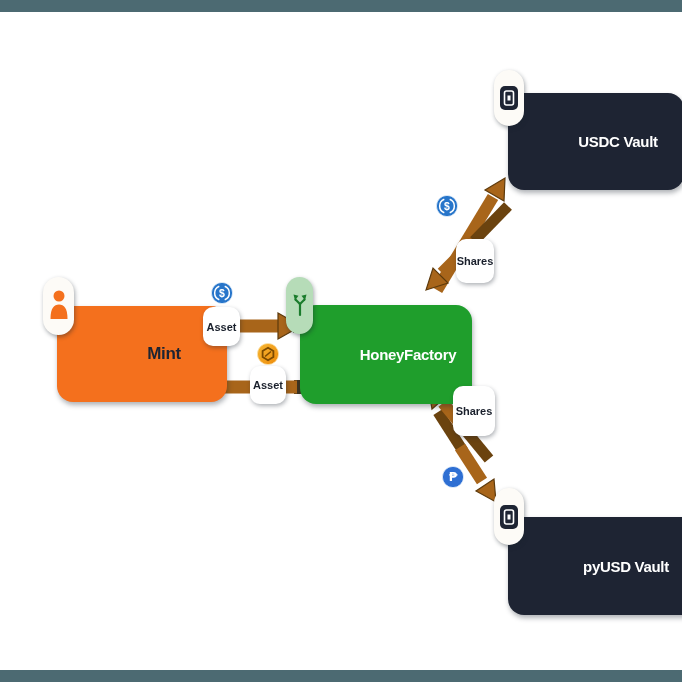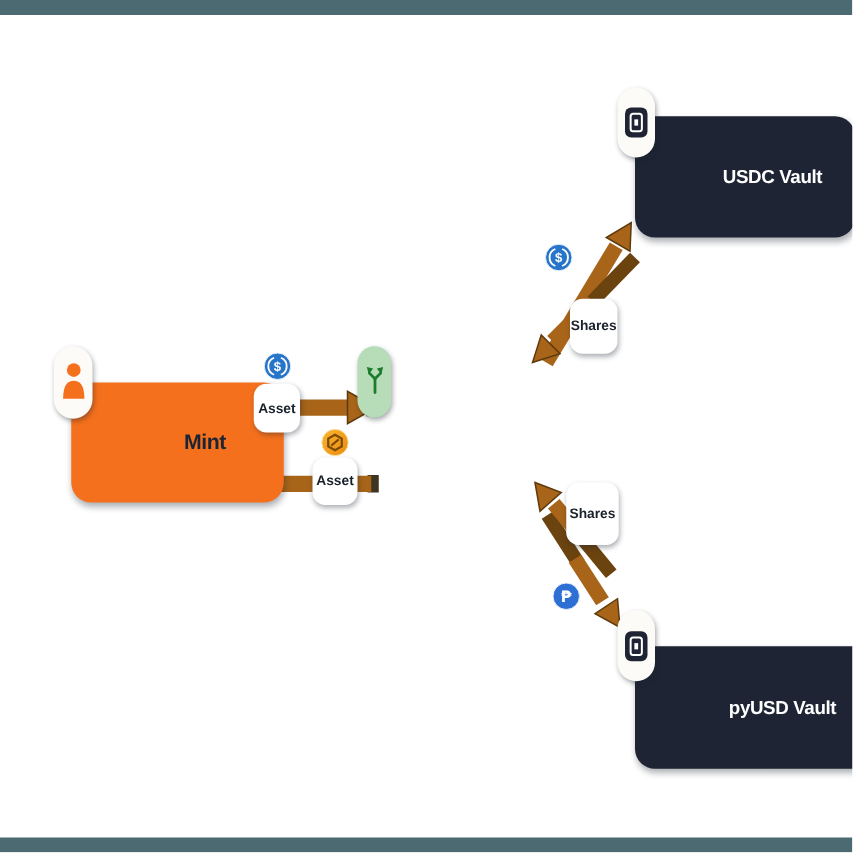--- a/index.html
+++ b/index.html
@@ -102,20 +102,23 @@
       <line x1="489" y1="459" x2="461" y2="425" stroke="#6B430F" stroke-width="11"></line>
       <line x1="463" y1="427" x2="443" y2="403" stroke="#A8651A" stroke-width="12"></line>
       <polygon points="428,386 432,409 449,394" fill="#A8651A" stroke="#5D3A0C" stroke-width="1.2"></polygon>
     </g>
   </svg>
 
   <div class="node user">
     <span class="node-label">Mint</span>
   </div>
 
+  <div class="node factory">
+    <span class="node-label">HoneyFactory</span>
+  </div>
 
   <div class="node vault usdc-vault">
     <span class="node-label">USDC Vault</span>
   </div>
 
   <div class="node vault pyusd-vault">
     <span class="node-label">pyUSD Vault</span>
   </div>
 
   <div class="badge user-badge">

